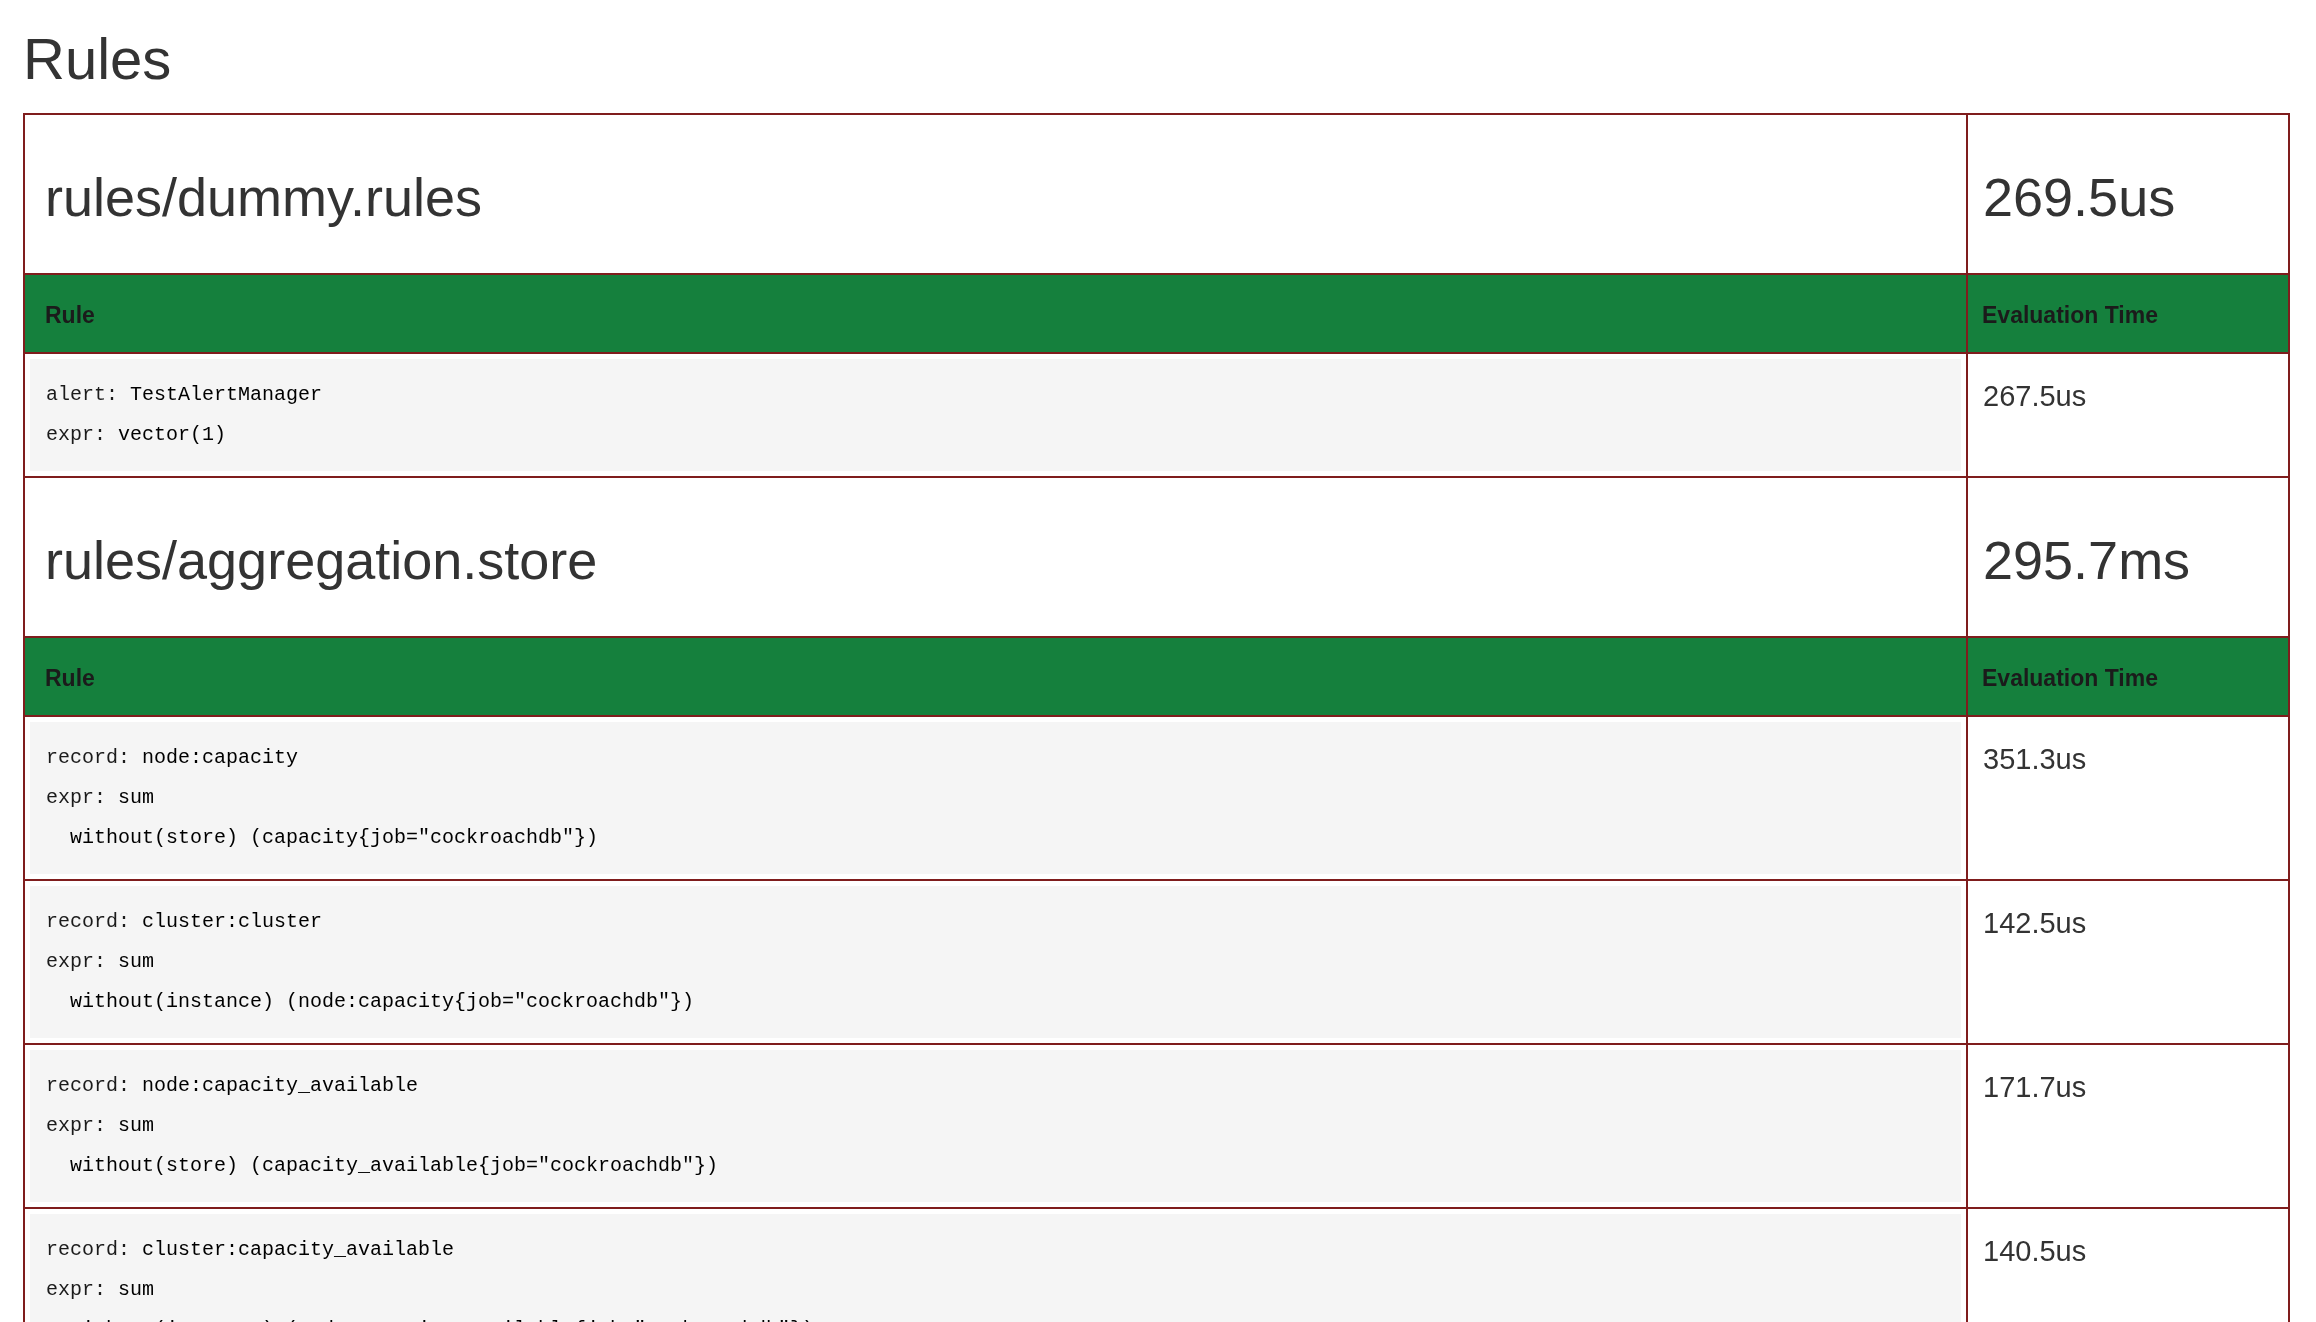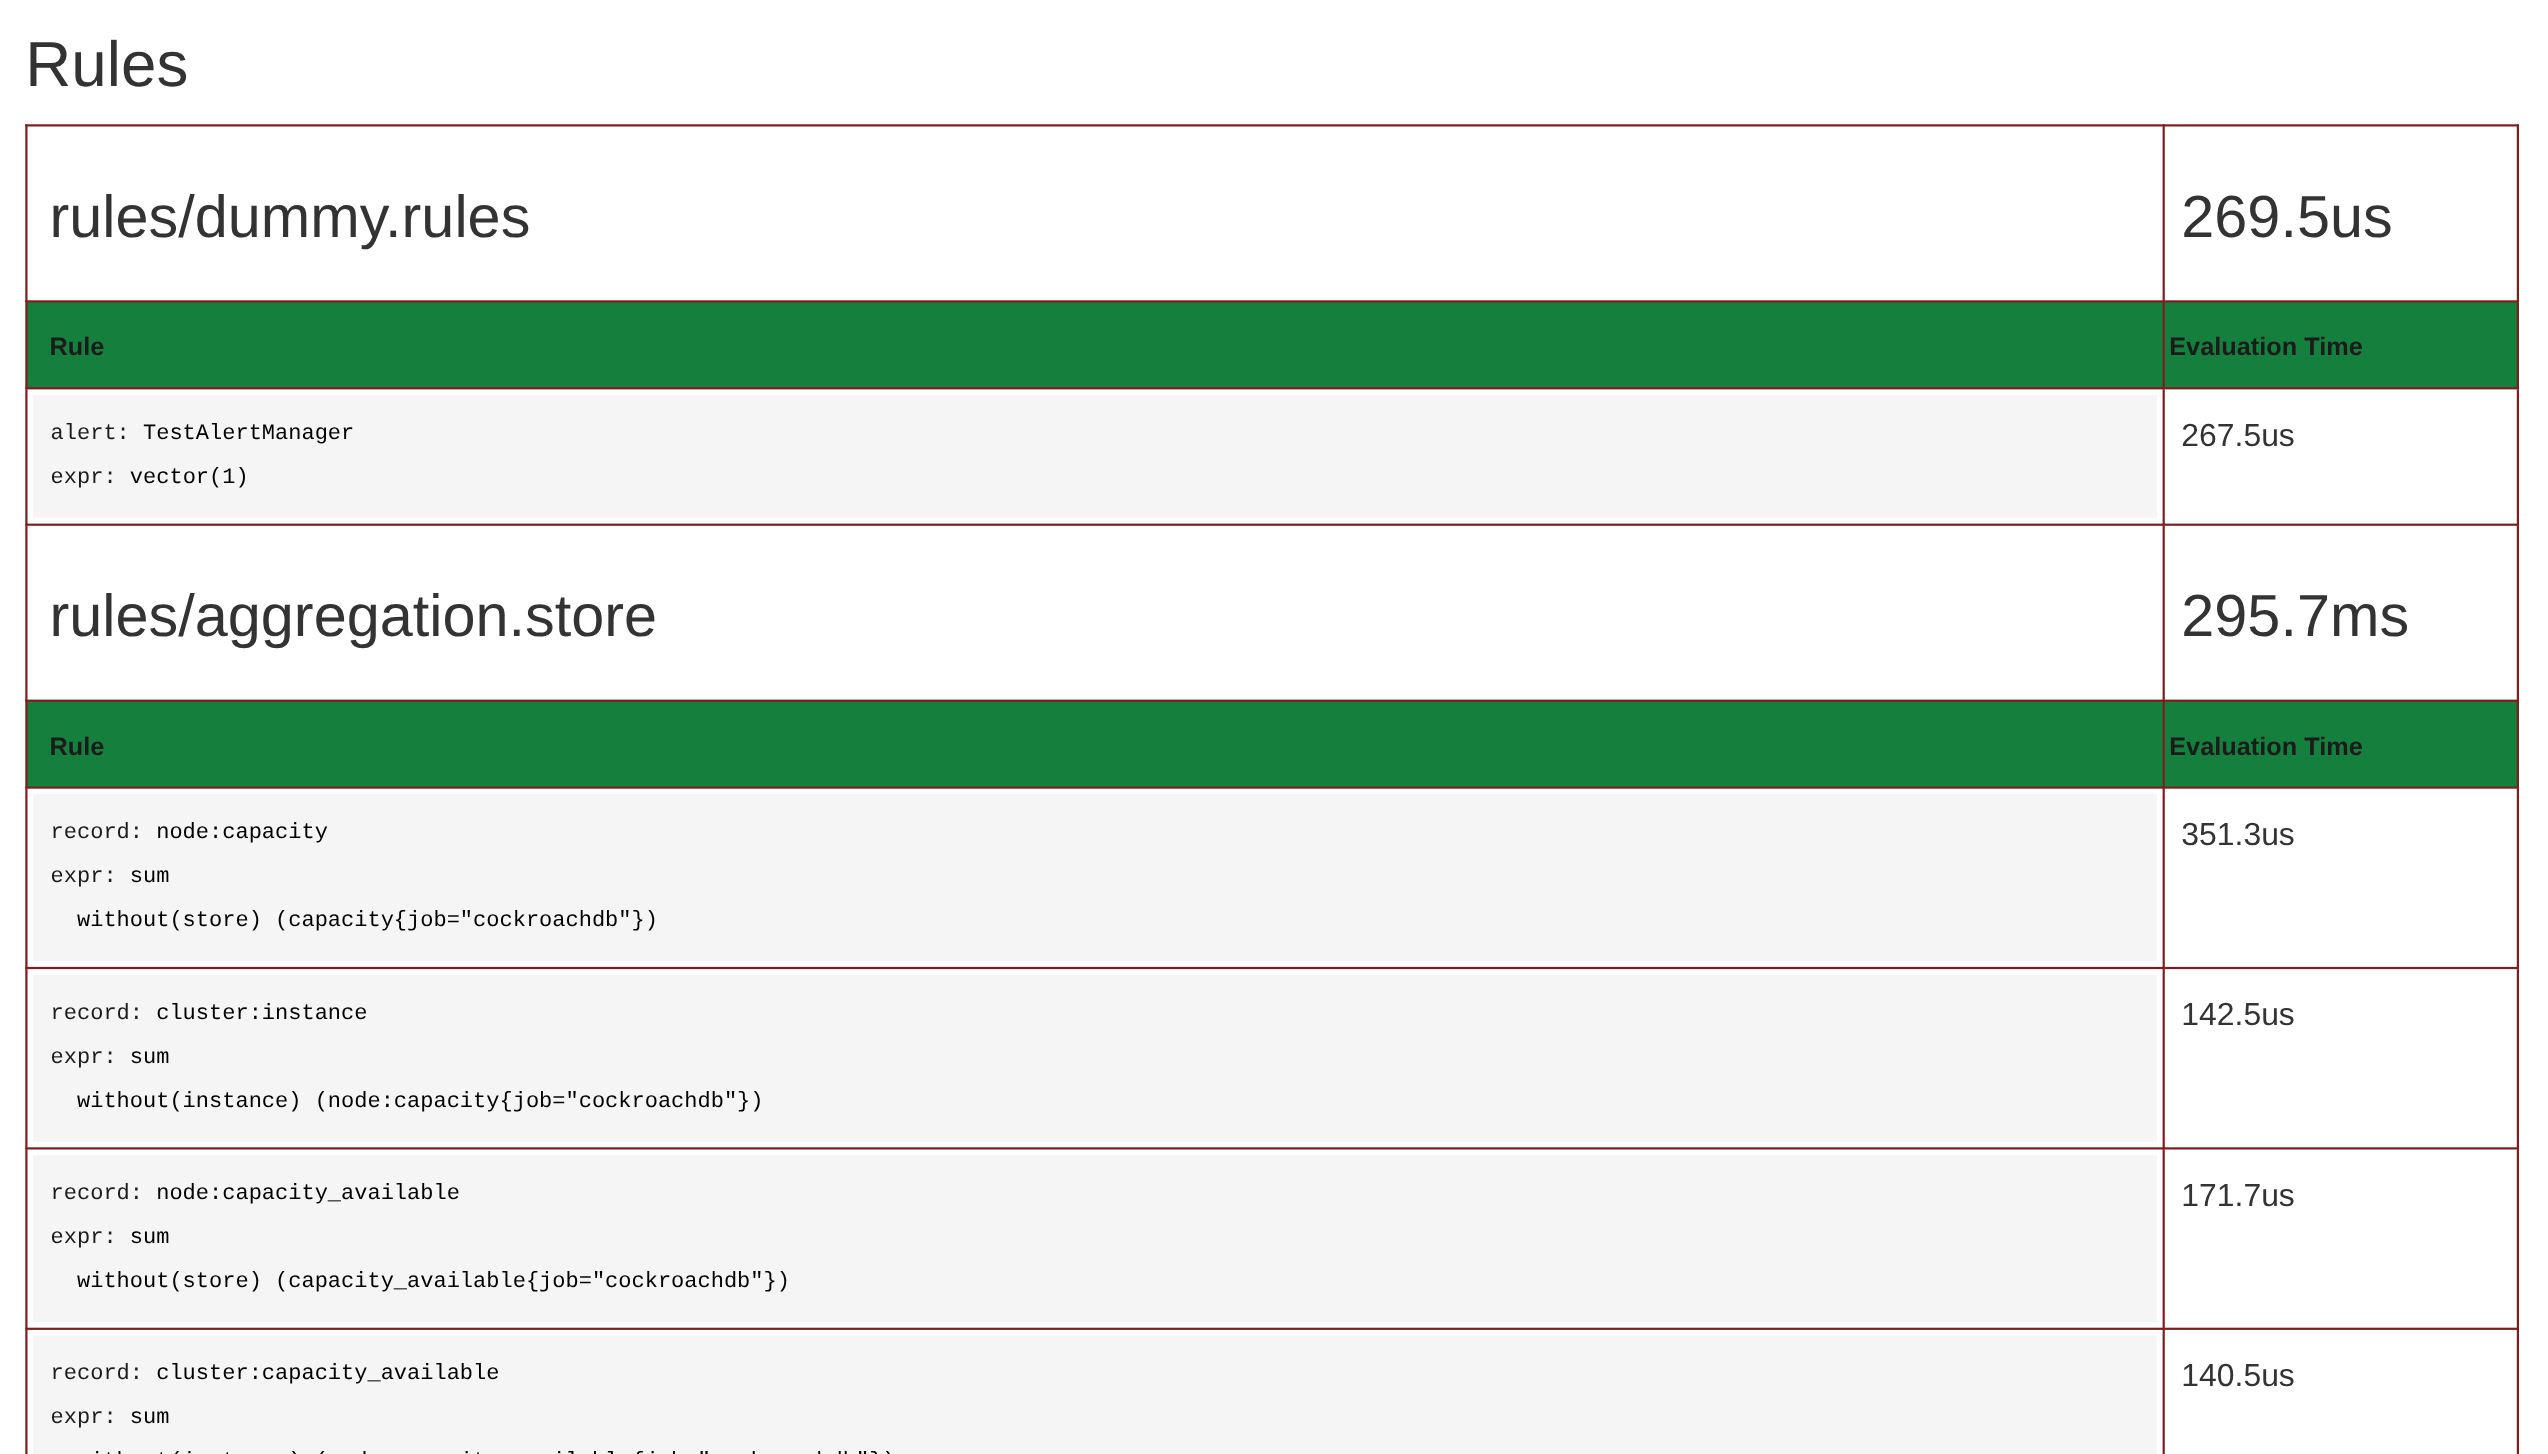--- a/index.html
+++ b/index.html
@@ -43,21 +43,21 @@
     white-space: nowrap;
   }
   
   td.col-header-td {
     padding: 27px 20px 23px 20px;
     font-size: 23px;
     font-weight: bold;
     color: #1b1b1b;
     background: #15803d;
   }
-  td.col-header-td.right { padding-left: 4px; }
+  td.col-header-td.right { padding-left: 14px; }
   
   td.rule-td { padding: 5px; background: #ffffff; }
   .rule-box {
     background: #f5f5f5;
     padding: 16px 16px;
     font-family: "Liberation Mono", "DejaVu Sans Mono", monospace;
     font-size: 20px;
     line-height: 40px;
     color: #1b1b1b;
   }
@@ -136,21 +136,21 @@
   without(store) (capacity{job="cockroachdb"})</a></div>
         </div>
       </td>
       <td class="eval-td">
         <span>351.3us</span>
       </td>
     </tr>
     <tr>
       <td class="rule-td">
         <div class="rule-box">
-          <div class="code-line"><span class="code-label">record:</span><a class="code-link">cluster:instance</a></div>
+          <div class="code-line"><span class="code-label">record:</span><a class="code-link">cluster:cluster</a></div>
           <div class="code-line"><span class="code-label">expr:</span><a class="code-link">sum
   without(instance) (node:capacity{job="cockroachdb"})</a></div>
         </div>
       </td>
       <td class="eval-td">
         <span>142.5us</span>
       </td>
     </tr>
     <tr>
       <td class="rule-td">

